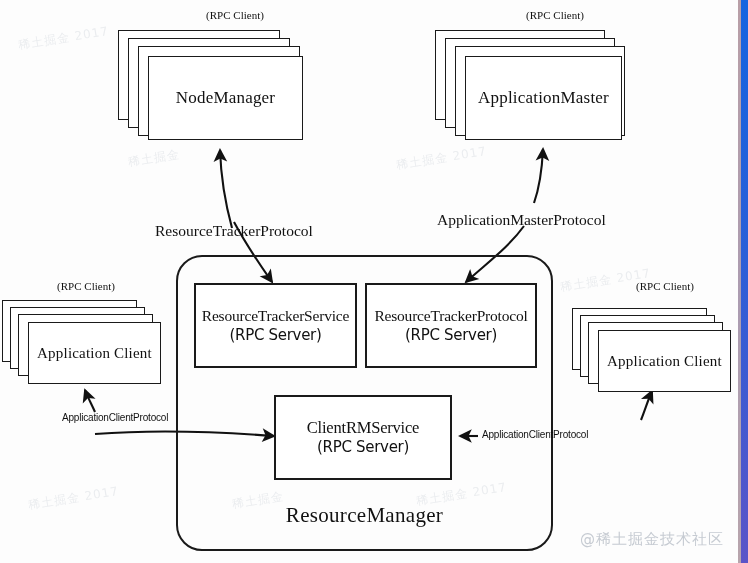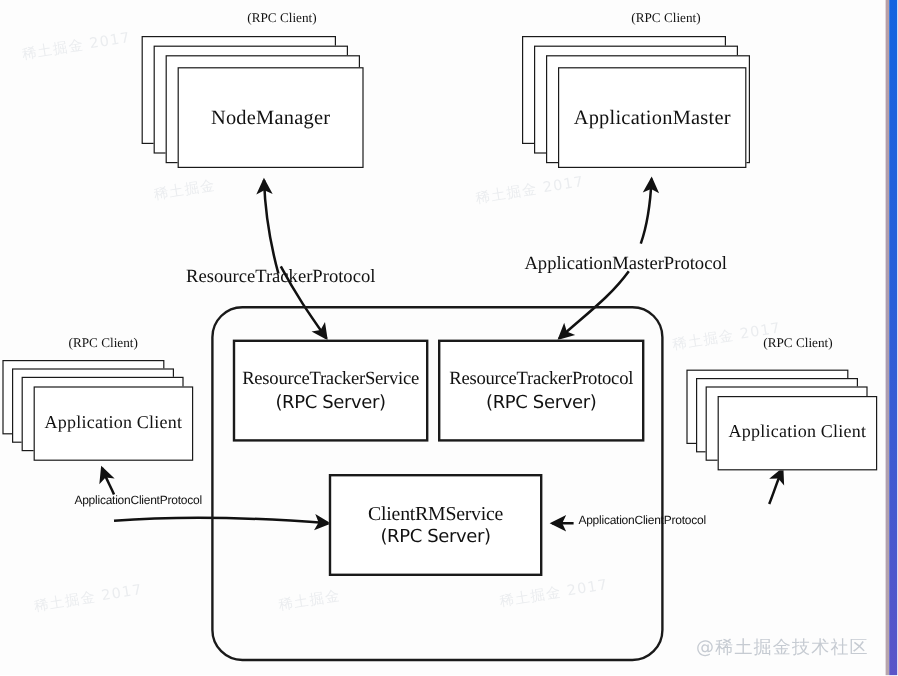--- a/index.html
+++ b/index.html
@@ -235,20 +235,21 @@
   <div class="stack" style="left:572px; top:308px; width:175px; height:95px;">
     <div class="sheet" style="left:0px;  top:0px;  width:135px; height:62px;"></div>
     <div class="sheet" style="left:8px;  top:7px;  width:135px; height:62px;"></div>
     <div class="sheet" style="left:16px; top:14px; width:135px; height:62px;"></div>
     <div class="sheet front" style="left:26px; top:22px; width:133px; height:62px;">
       <div class="label" style="font-size:15px;">Application Client</div>
     </div>
   </div>
 
   <div id="rm-container"></div>
+  <div id="rm-title">ResourceManager</div>
 
   <div class="svc" style="left:194px; top:283px; width:163px; height:85px;">
     <div class="l1">ResourceTrackerService</div>
     <div class="l2">(RPC Server)</div>
   </div>
 
   <div class="svc" style="left:365px; top:283px; width:172px; height:85px;">
     <div class="l1">ResourceTrackerProtocol</div>
     <div class="l2">(RPC Server)</div>
   </div>

